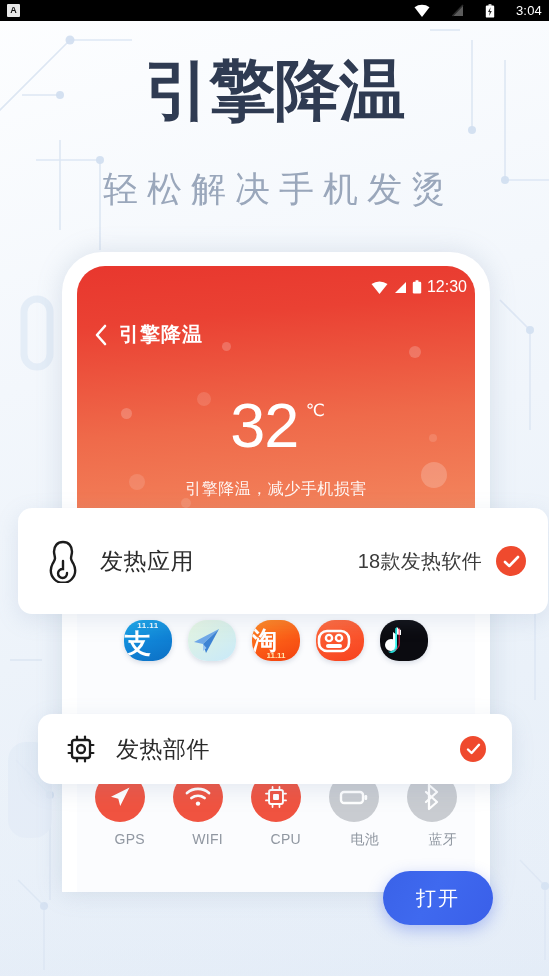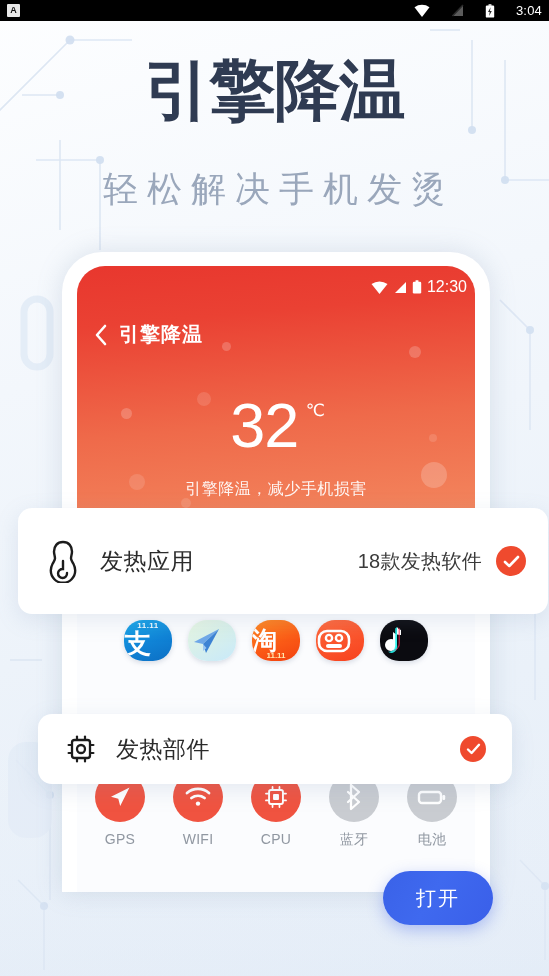--- a/index.html
+++ b/index.html
@@ -152,21 +152,21 @@
   .ai-more .plus {
     position:relative; z-index:2; font-size:16px; color:#f5f2cf; font-weight:bold;
     text-shadow:0 1px 1px rgba(0,0,0,.3);
   }
 
   
   #comp-row {
     position:absolute; left:62px; top:772px; width:428px; z-index:28;
     display:flex; justify-content:center; gap:28px;
   }
-  .comp { width:50px; text-align:center; }
+  .comp { width:50px; text-align:right; }
   .comp-circle {
     width:50px; height:50px; border-radius:50%;
     display:flex; align-items:center; justify-content:center;
     margin:0 auto;
   }
   .comp-circle.on { background:#f05340; }
   .comp-circle.off { background:#c9ccd1; }
   .comp-label { margin-top:9px; font-size:14px; color:#9097a1; letter-spacing:.3px; }
 
   
@@ -421,36 +421,36 @@
             <line x1="23.8" y1="11" x2="26.6" y2="11"></line>
             <line x1="23.8" y1="19" x2="26.6" y2="19"></line>
           </g>
         </svg>
       </div>
       <div class="comp-label">CPU</div>
     </div>
 
     <div class="comp">
       <div class="comp-circle off">
+        <svg width="30" height="18" viewBox="0 0 30 18">
+          <rect x="2" y="4" width="22" height="11" rx="3" fill="none" stroke="#ffffff" stroke-width="2.4"></rect>
+          <rect x="25.4" y="7" width="2.8" height="5" rx="1.2" fill="#ffffff"></rect>
+        </svg>
+      </div>
+      <div class="comp-label">电池</div>
+    </div>
+
+    <div class="comp">
+      <div class="comp-circle off">
         <svg width="20" height="28" viewBox="0 0 20 28">
           <g stroke="#ffffff" stroke-width="2.3" fill="none" stroke-linecap="round" stroke-linejoin="round">
             <path d="M7 2 L7 26 L15 19 L4 9"></path>
             <path d="M4 19 L15 9 L7 2"></path>
           </g>
         </svg>
       </div>
       <div class="comp-label">蓝牙</div>
     </div>
-
-    <div class="comp">
-      <div class="comp-circle off">
-        <svg width="30" height="18" viewBox="0 0 30 18">
-          <rect x="2" y="4" width="22" height="11" rx="3" fill="none" stroke="#ffffff" stroke-width="2.4"></rect>
-          <rect x="25.4" y="7" width="2.8" height="5" rx="1.2" fill="#ffffff"></rect>
-        </svg>
-      </div>
-      <div class="comp-label">电池</div>
-    </div>
   </div>
 
   <button id="open-btn">打开</button>
 
 </div>
 
 </body></html>

